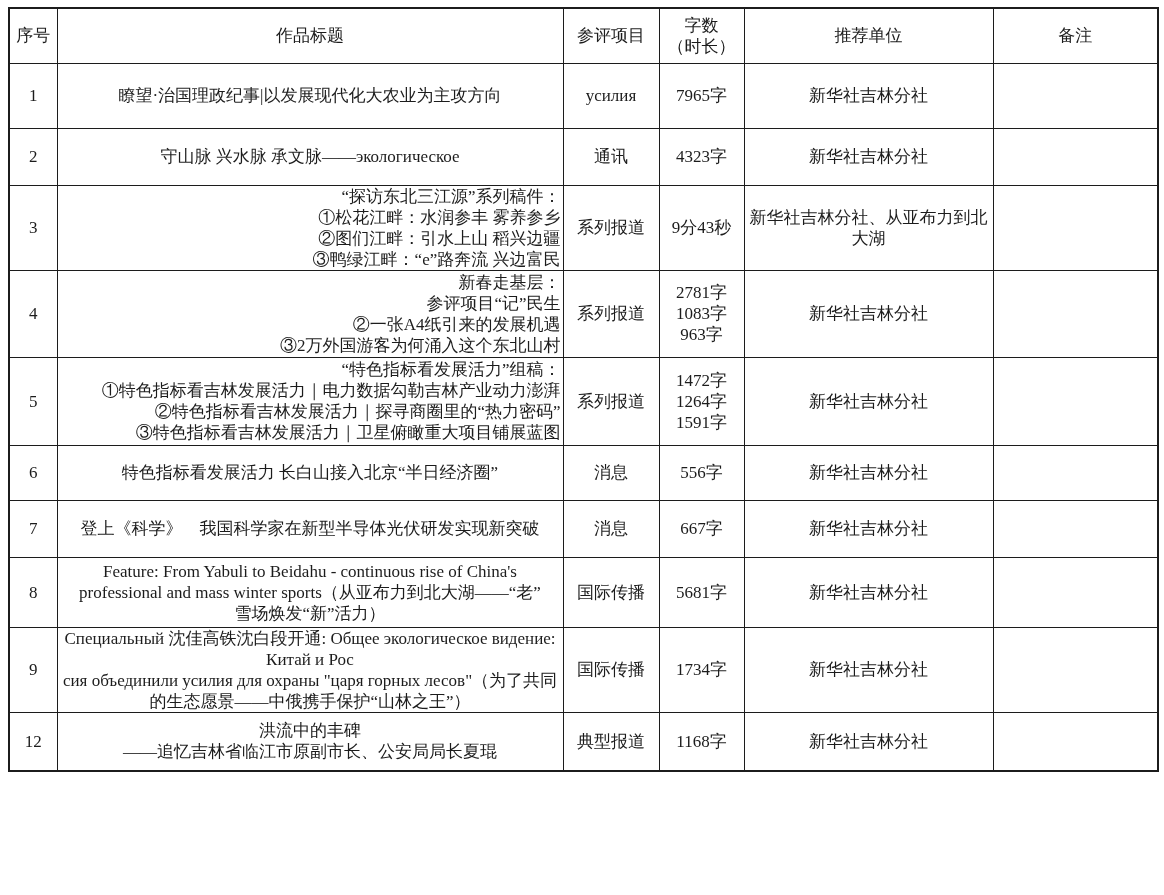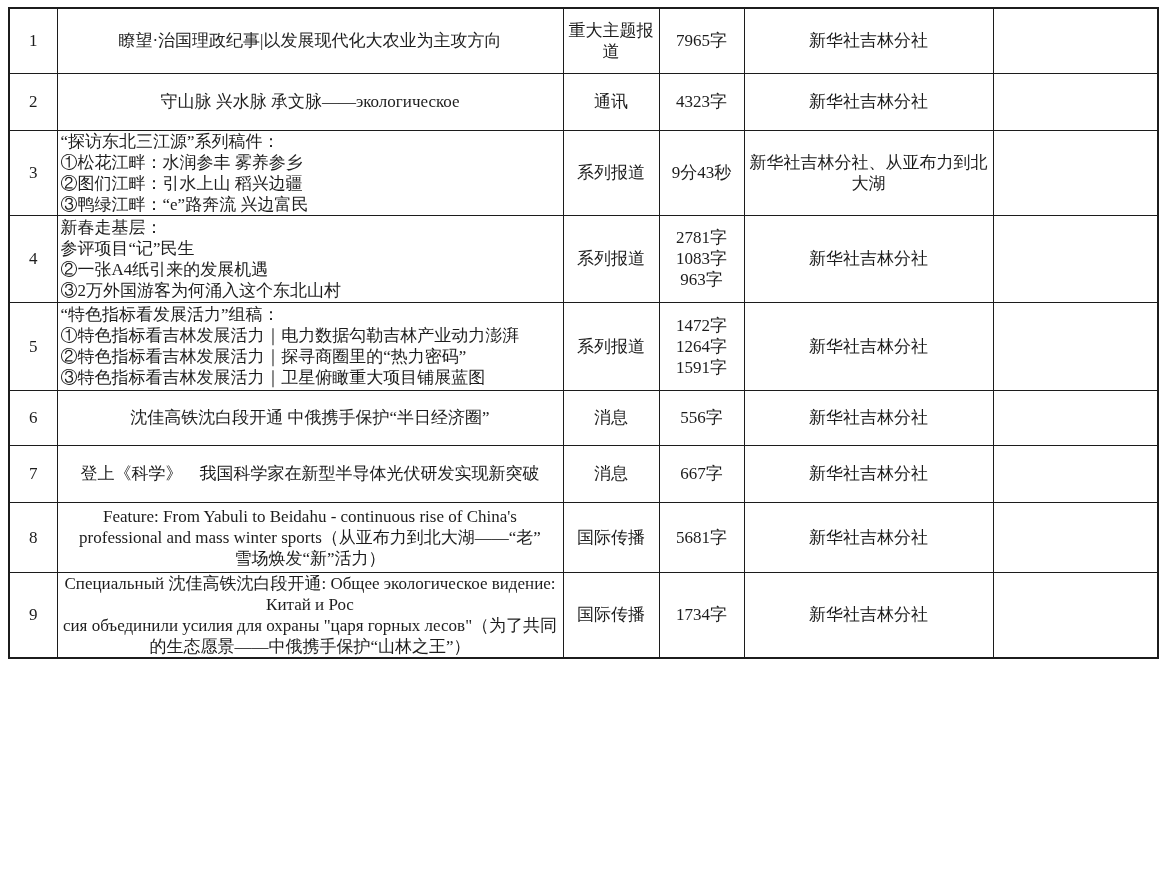--- a/index.html
+++ b/index.html
@@ -19,21 +19,21 @@
     font-size:17px;
     line-height:21px;
     text-align:center;
     vertical-align:middle;
     padding:0 2px;
     white-space:pre-line;
     overflow:hidden;
     word-break:break-word;
   }
   table.works td.left{
-    text-align:left;
+    text-align:right;
     padding-left:3px;
     margin-left:30px;
   }
   col.c-no{width:48px;}
   col.c-title{width:506px;}
   col.c-cat{width:96px;}
   col.c-count{width:85px;}
   col.c-unit{width:249px;}
   col.c-remark{width:165px;}
 </style>
@@ -44,25 +44,34 @@
   <table class="works">
     <colgroup>
       <col class="c-no">
         <col class="c-title">
         <col class="c-cat">
       <col class="c-count">
         <col class="c-unit">
         <col class="c-remark">
     </colgroup>
     <tbody>
+      <tr style="height:55px">
+        <th>序号</th>
+        <th>作品标题</th>
+        <th>参评项目</th>
+        <th>字数
+（时长）</th>
+        <th>推荐单位</th>
+        <th>备注</th>
+      </tr>
 
       <tr style="height:65px">
         <td>1</td>
         <td>瞭望·治国理政纪事|以发展现代化大农业为主攻方向</td>
-        <td>重大主题报道</td>
+        <td>усилия</td>
         <td>7965字</td>
         <td>新华社吉林分社</td>
         <td></td>
       </tr>
 
       <tr style="height:57px">
         <td>2</td>
         <td>守山脉 兴水脉 承文脉——экологическое</td>
         <td>通讯</td>
         <td>4323字</td>
@@ -105,21 +114,21 @@
         <td>系列报道</td>
         <td>1472字
 1264字
 1591字</td>
         <td>新华社吉林分社</td>
         <td></td>
       </tr>
 
       <tr style="height:55px">
         <td>6</td>
-        <td>沈佳高铁沈白段开通 中俄携手保护“半日经济圈”</td>
+        <td>特色指标看发展活力 长白山接入北京“半日经济圈”</td>
         <td>消息</td>
         <td>556字</td>
         <td>新华社吉林分社</td>
         <td></td>
       </tr>
 
       <tr style="height:57px">
         <td>7</td>
         <td>登上《科学》　我国科学家在新型半导体光伏研发实现新突破</td>
         <td>消息</td>
@@ -145,15 +154,24 @@
 сия объединили усилия для охраны "царя горных лесов"（为了共同
 的生态愿景——中俄携手保护“山林之王”）</td>
         <td>国际传播</td>
         <td>1734字</td>
         <td>新华社吉林分社</td>
         <td></td>
       </tr>
 
 
 
+      <tr style="height:59px">
+        <td>12</td>
+        <td>洪流中的丰碑
+——追忆吉林省临江市原副市长、公安局局长夏琨</td>
+        <td>典型报道</td>
+        <td>1168字</td>
+        <td>新华社吉林分社</td>
+        <td></td>
+      </tr>
     </tbody>
   </table>
 </div>
 
 </body></html>

